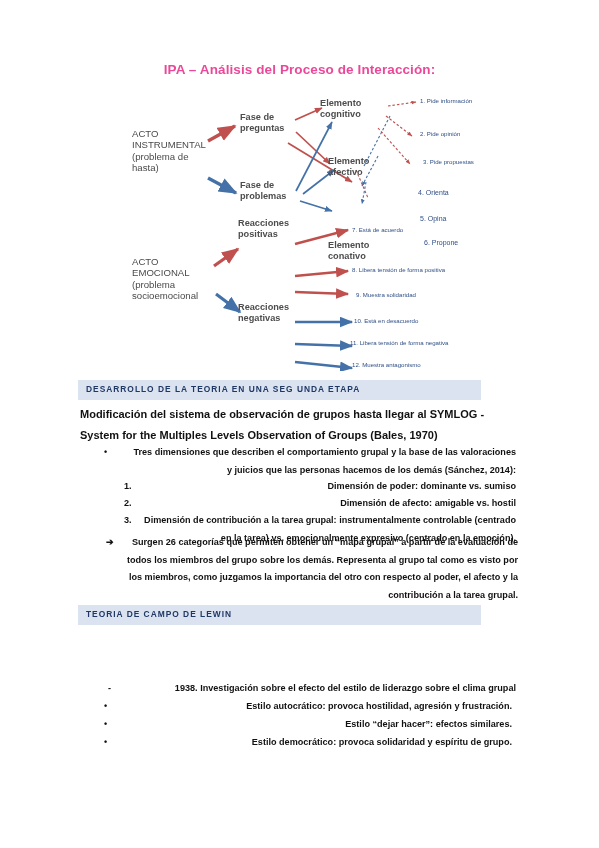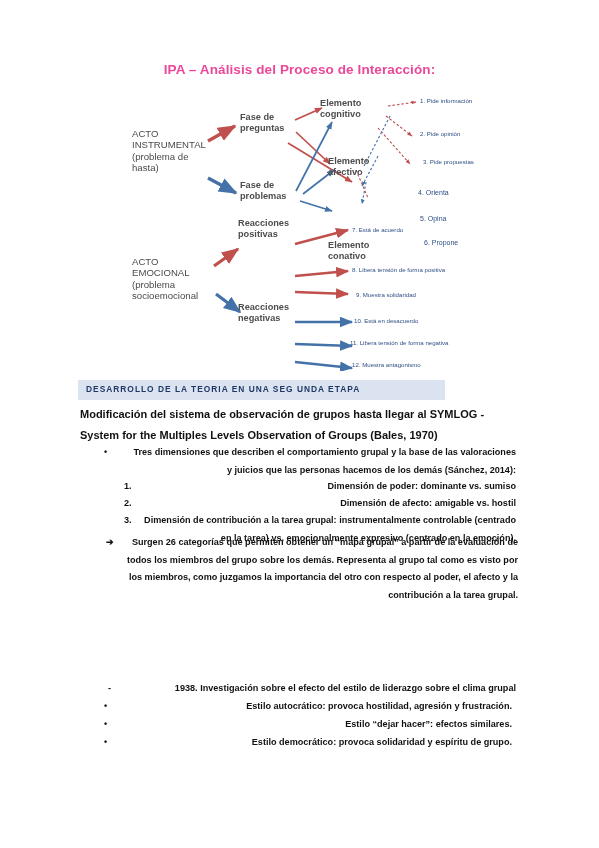--- a/index.html
+++ b/index.html
@@ -68,21 +68,21 @@
   .dlabel.cat {
     font-size: 6.1px;
     color: #2f4f86;
     line-height: 1.35;
   }
 
   
   .band {
     position: absolute;
     left: 78px;
-    width: 367px;
+    width: 403px;
     height: 20px;
     background: #dbe3f1;
   }
   .band-text {
     position: absolute;
     left: 8px;
     top: 4px;
     font-size: 8.4px;
     font-weight: bold;
     letter-spacing: 1.0px;
@@ -242,20 +242,23 @@
   <div class="sub-row" style="left:124px; top:512px; width:392px;">
     <span class="sub-mark">3.</span>
     <span class="bullet-body">Dimensión de contribución a la tarea grupal: instrumentalmente controlable (centrado en la tarea) vs. emocionalmente expresivo (centrado en la emoción).</span>
   </div>
 
   <div class="sub-row" style="left:106px; top:534px; width:412px;">
     <span class="sub-mark">➔</span>
     <span class="bullet-body">Surgen 26 categorías que permiten obtener un “mapa grupal” a partir de la evaluación de todos los miembros del grupo sobre los demás. Representa al grupo tal como es visto por los miembros, como juzgamos la importancia del otro con respecto al poder, el afecto y la contribución a la tarea grupal.</span>
   </div>
 
+  <div class="band" style="top:605px;">
+    <div class="band-text">TEORIA DE CAMPO DE LEWIN</div>
+  </div>
 
 
   <div class="sub-row" style="left:108px; top:680px; width:408px;">
     <span class="sub-mark">-</span>
     <span class="bullet-body">1938. Investigación sobre el efecto del estilo de liderazgo sobre el clima grupal</span>
   </div>
   <div class="sub-row" style="left:104px; top:698px; width:408px;">
     <span class="sub-mark">•</span>
     <span class="bullet-body">Estilo autocrático: provoca hostilidad, agresión y frustración.</span>
   </div>

